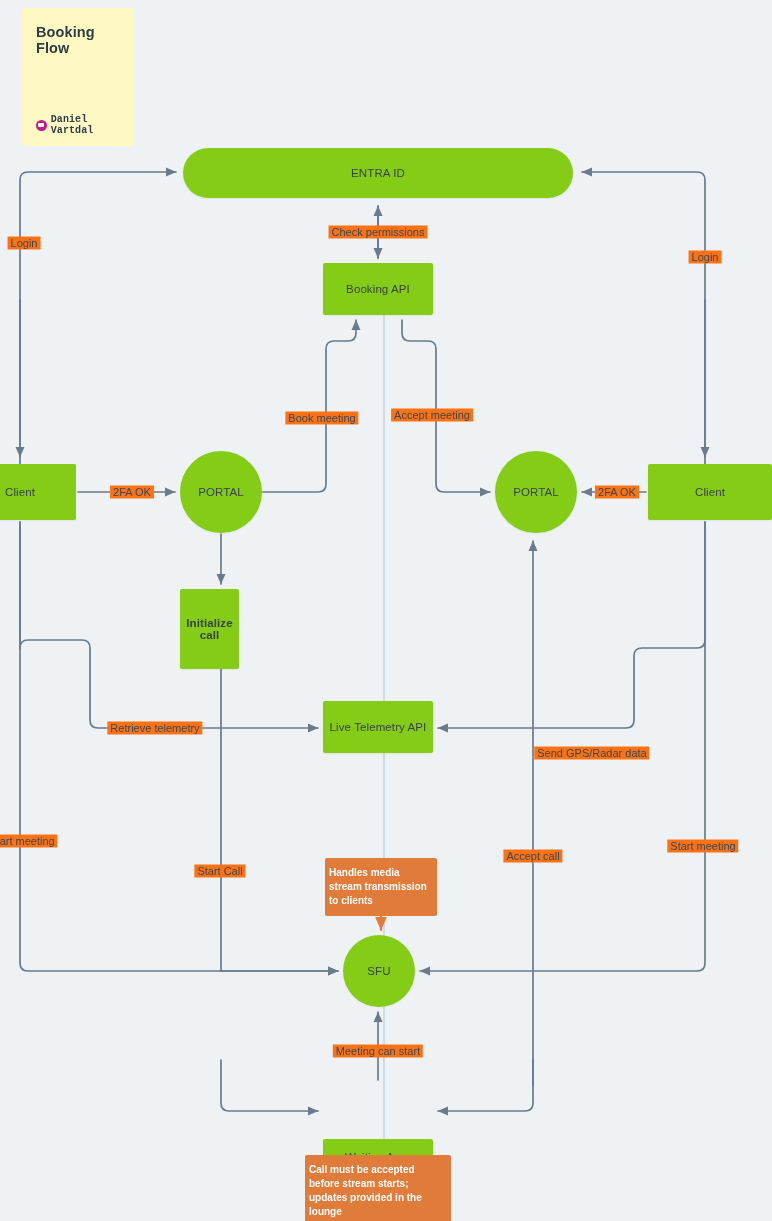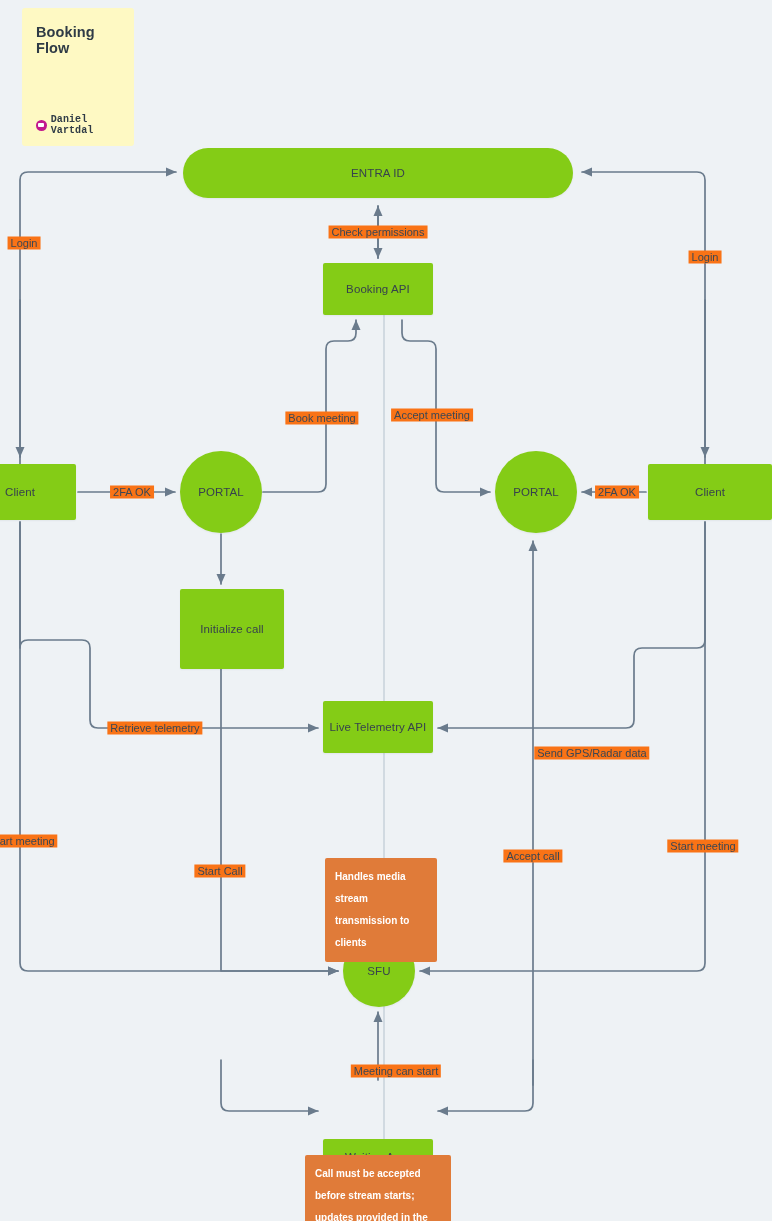--- a/index.html
+++ b/index.html
@@ -41,22 +41,22 @@
   .node.pill { border-radius: 40px; }
   .node.circle { border-radius: 50%; }
 
   .note {
     position: absolute;
     box-sizing: border-box;
     background: #e07b39;
     color: #ffffff;
     font-size: 10px;
     font-weight: bold;
-    line-height: 22px;
-    padding: 8px 10px;
+    line-height: 14px;
+    padding: 8px 4px;
     border-radius: 2px;
     text-align: left;
   }
 
   .edge-label {
     position: absolute;
     color: #3c4753;
     font-size: 11px;
     white-space: nowrap;
     background: #f97316;
@@ -194,21 +194,21 @@
     </div>
   <div class="node circle" style="left:180px; top:451px; width:82px;  height:82px;">
       <span>PORTAL</span>
     </div>
   <div class="node circle" style="left:495px; top:451px; width:82px;  height:82px;">
       <span>PORTAL</span>
     </div>
   <div class="node rect" style="left:648px; top:464px; width:124px; height:56px;">
       <span>Client</span>
     </div>
-  <div class="node rect" style="left:180px; top:589px; width:104px;  height:80px;">
+  <div class="node rect" style="left:180px; top:589px; width:59px;  height:80px;font-weight:bold;">
       <span>Initialize call</span>
     </div>
   <div class="node rect" style="left:323px; top:701px; width:110px; height:52px;">
       <span>Live Telemetry API</span>
     </div>
   <div class="node circle" style="left:343px; top:935px; width:72px;  height:72px;">
       <span>SFU</span>
     </div>
   <div class="node rect" style="left:323px; top:1139px; width:110px; height:36px;">
       <span>Waiting Area</span>
@@ -223,15 +223,15 @@
   <div class="edge-label center" style="left:322px; top:418px;">Book meeting</div>
   <div class="edge-label center" style="left:432px; top:415px;">Accept meeting</div>
   <div class="edge-label center" style="left:132px; top:492px;">2FA OK</div>
   <div class="edge-label center" style="left:617px; top:492px;">2FA OK</div>
   <div class="edge-label center" style="left:155px; top:728px;">Retrieve telemetry</div>
   <div class="edge-label center" style="left:592px; top:728px;margin-top:25px;">Send GPS/Radar data</div>
   <div class="edge-label center" style="left:22px;  top:841px;">Start meeting</div>
   <div class="edge-label center" style="left:703px; top:846px;">Start meeting</div>
   <div class="edge-label center" style="left:220px; top:871px;">Start Call</div>
   <div class="edge-label center" style="left:533px; top:856px;">Accept call</div>
-  <div class="edge-label center" style="left:396px; top:1051px;margin-top:20px;">Meeting can start</div>
+  <div class="edge-label center" style="left:378px; top:1051px;">Meeting can start</div>
 
 </div>
 
 </body></html>

